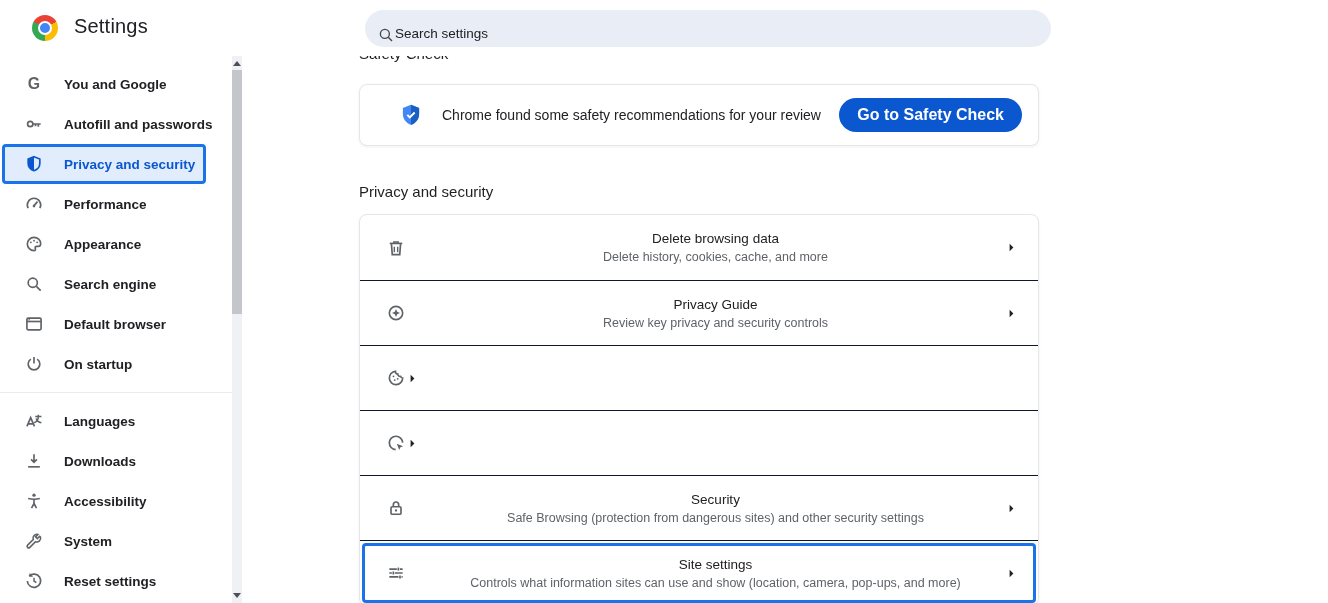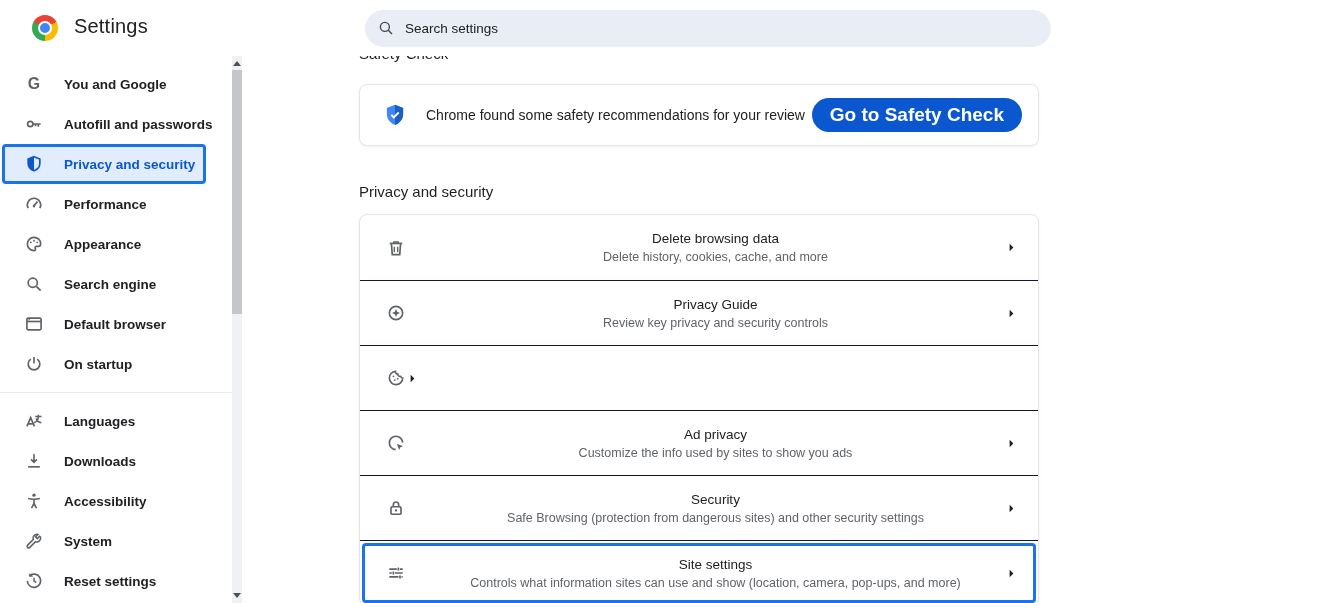--- a/index.html
+++ b/index.html
@@ -7,22 +7,22 @@
        font-family:"Liberation Sans",sans-serif;color:#202124;}
 
   
   header{height:56px;display:flex;align-items:center;}
   .brand{flex:none;width:365px;display:flex;align-items:flex-start;gap:16px;padding-left:32px;box-sizing:border-box;}
   .chrome-logo{width:26px;height:26px;border-radius:50%;position:relative;flex:none;
     background:conic-gradient(from -60deg,#ea4335 0 120deg,#fbbc04 0 240deg,#34a853 0 360deg);}
   .chrome-logo::before{content:"";position:absolute;inset:6px;border-radius:50%;background:#4285f4;
     border:2.5px solid #fff;box-sizing:border-box;}
   .app-title{font-size:20px;color:#202124;letter-spacing:.2px;}
-  .search{width:686px;height:37px;background:#e9eef6;border-radius:19px;display:flex;align-items:center;
-    gap:10px;padding:0 12px;box-sizing:border-box;font-size:13.5px;color:#202124;cursor:text;}
+  .search{width:686px;height:37px;background:#e9eef6;border-radius:19px;display:flex;align-items:flex-start;
+    padding:16px 12px;box-sizing:border-box;font-size:13.5px;color:#202124;cursor:text;}
   .search .sicon{display:flex;flex:none;}
 
   
   .layout{display:flex;height:547px;}
 
   
   .sidebar{width:232px;flex:none;padding-top:8px;box-sizing:border-box;}
   .nav-item{height:40px;display:flex;align-items:center;gap:20px;padding-left:24px;box-sizing:border-box;
     font-size:13.5px;font-weight:bold;color:#202124;cursor:pointer;}
   .nav-icon{width:20px;height:20px;flex:none;display:flex;color:#5f6368;}
@@ -41,27 +41,27 @@
 
   
   .content{flex:1;padding-left:117px;box-sizing:border-box;overflow:hidden;}
   .section-label{font-size:15px;color:#1f1f1f;height:20px;line-height:20px;}
   .safety-label{margin-top:-12px;}
   .privacy-label{margin-top:36px;}
 
   .card{width:680px;box-sizing:border-box;background:#fff;border:1px solid #e4e6ea;border-radius:8px;
     box-shadow:0 1px 3px rgba(60,64,67,.08);}
 
-  .safety-card{margin-top:20px;height:62px;display:flex;align-items:center;padding:0 16px 0 22px;}
+  .safety-card{margin-top:20px;height:62px;display:flex;align-items:center;padding:0 16px 0 38px;}
   .sc-icon{width:26px;height:26px;flex:none;display:flex;}
   .sc-text{margin-left:18px;flex:1;}
   .sc-msg{font-size:14px;color:#202124;}
   .sc-detail{font-size:12.5px;color:#5f6368;margin-top:4px;}
   .blue-btn{height:34px;padding:0 18px;border:none;border-radius:17px;background:#0b57d0;color:#fff;
-    font-family:"Liberation Sans",sans-serif;font-size:19px;font-weight:bold;cursor:pointer;flex:none;}
+    font-family:"Liberation Sans",sans-serif;font-size:16px;font-weight:bold;cursor:pointer;flex:none;}
 
   .privacy-card{margin-top:12px;}
   .row{height:65px;display:flex;align-items:center;padding:0 20px 0 26px;box-sizing:border-box;
     position:relative;cursor:pointer;}
   .row + .row{border-top:1px solid #0f172a;}
   .row-icon{width:20px;height:20px;flex:none;display:flex;color:#5f6368;}
   .row-icon svg{width:20px;height:20px;}
   .row-text{margin-left:20px;flex:1;text-align:center;}
   .row-title{font-size:13.5px;color:#202124;}
   .row-sub{font-size:12.5px;color:#5f6368;margin-top:4px;}
@@ -316,24 +316,20 @@
           </span>
         </div>
 
         <div class="row">
           <span class="row-icon">
             <svg viewBox="0 0 24 24">
                 <path d="M20 11.5a8 8 0 1 0-8.4 8.4" fill="none" stroke="currentColor" stroke-width="2"></path>
                 <path d="M13 13l7.5 2.8-3.2 1.4-1.4 3.2z" fill="currentColor"></path>
               </svg>
           </span>
-          <div class="row-text">
-            <div class="row-title">Ad privacy</div>
-            <div class="row-sub">Customize the info used by sites to show you ads</div>
-          </div>
           <span class="chevron">
             <svg viewBox="0 0 24 24">
                 <path d="M8.5 5L15.5 12 8.5 19z" fill="currentColor"></path>
               </svg>
           </span>
         </div>
 
         <div class="row">
           <span class="row-icon">
             <svg viewBox="0 0 24 24">

